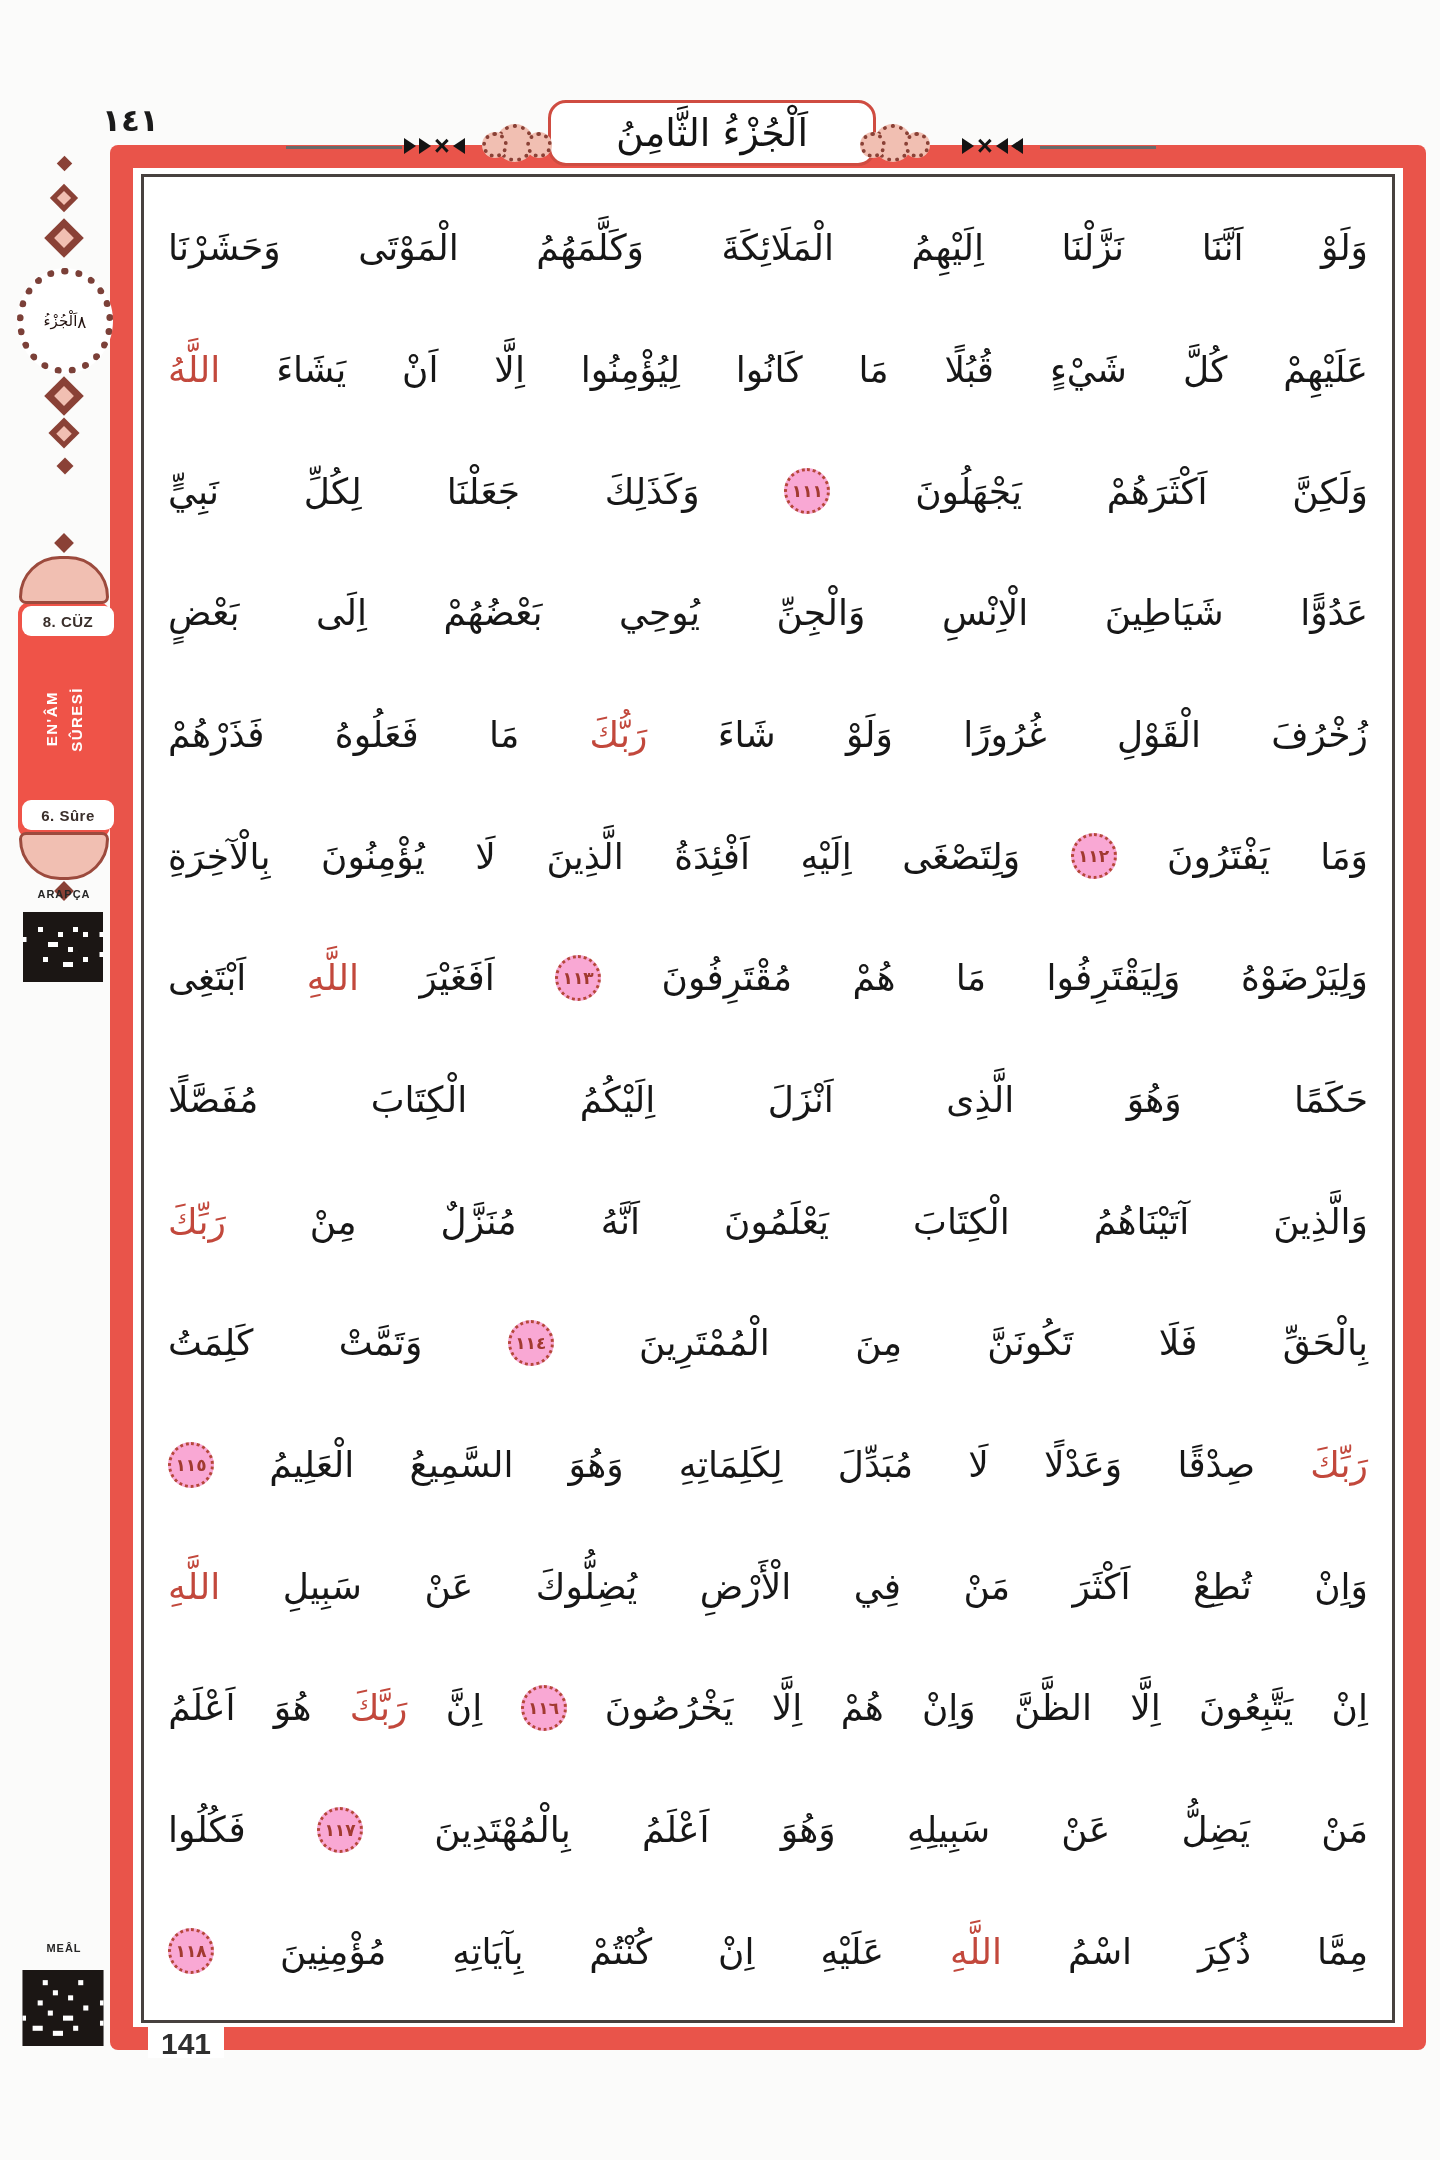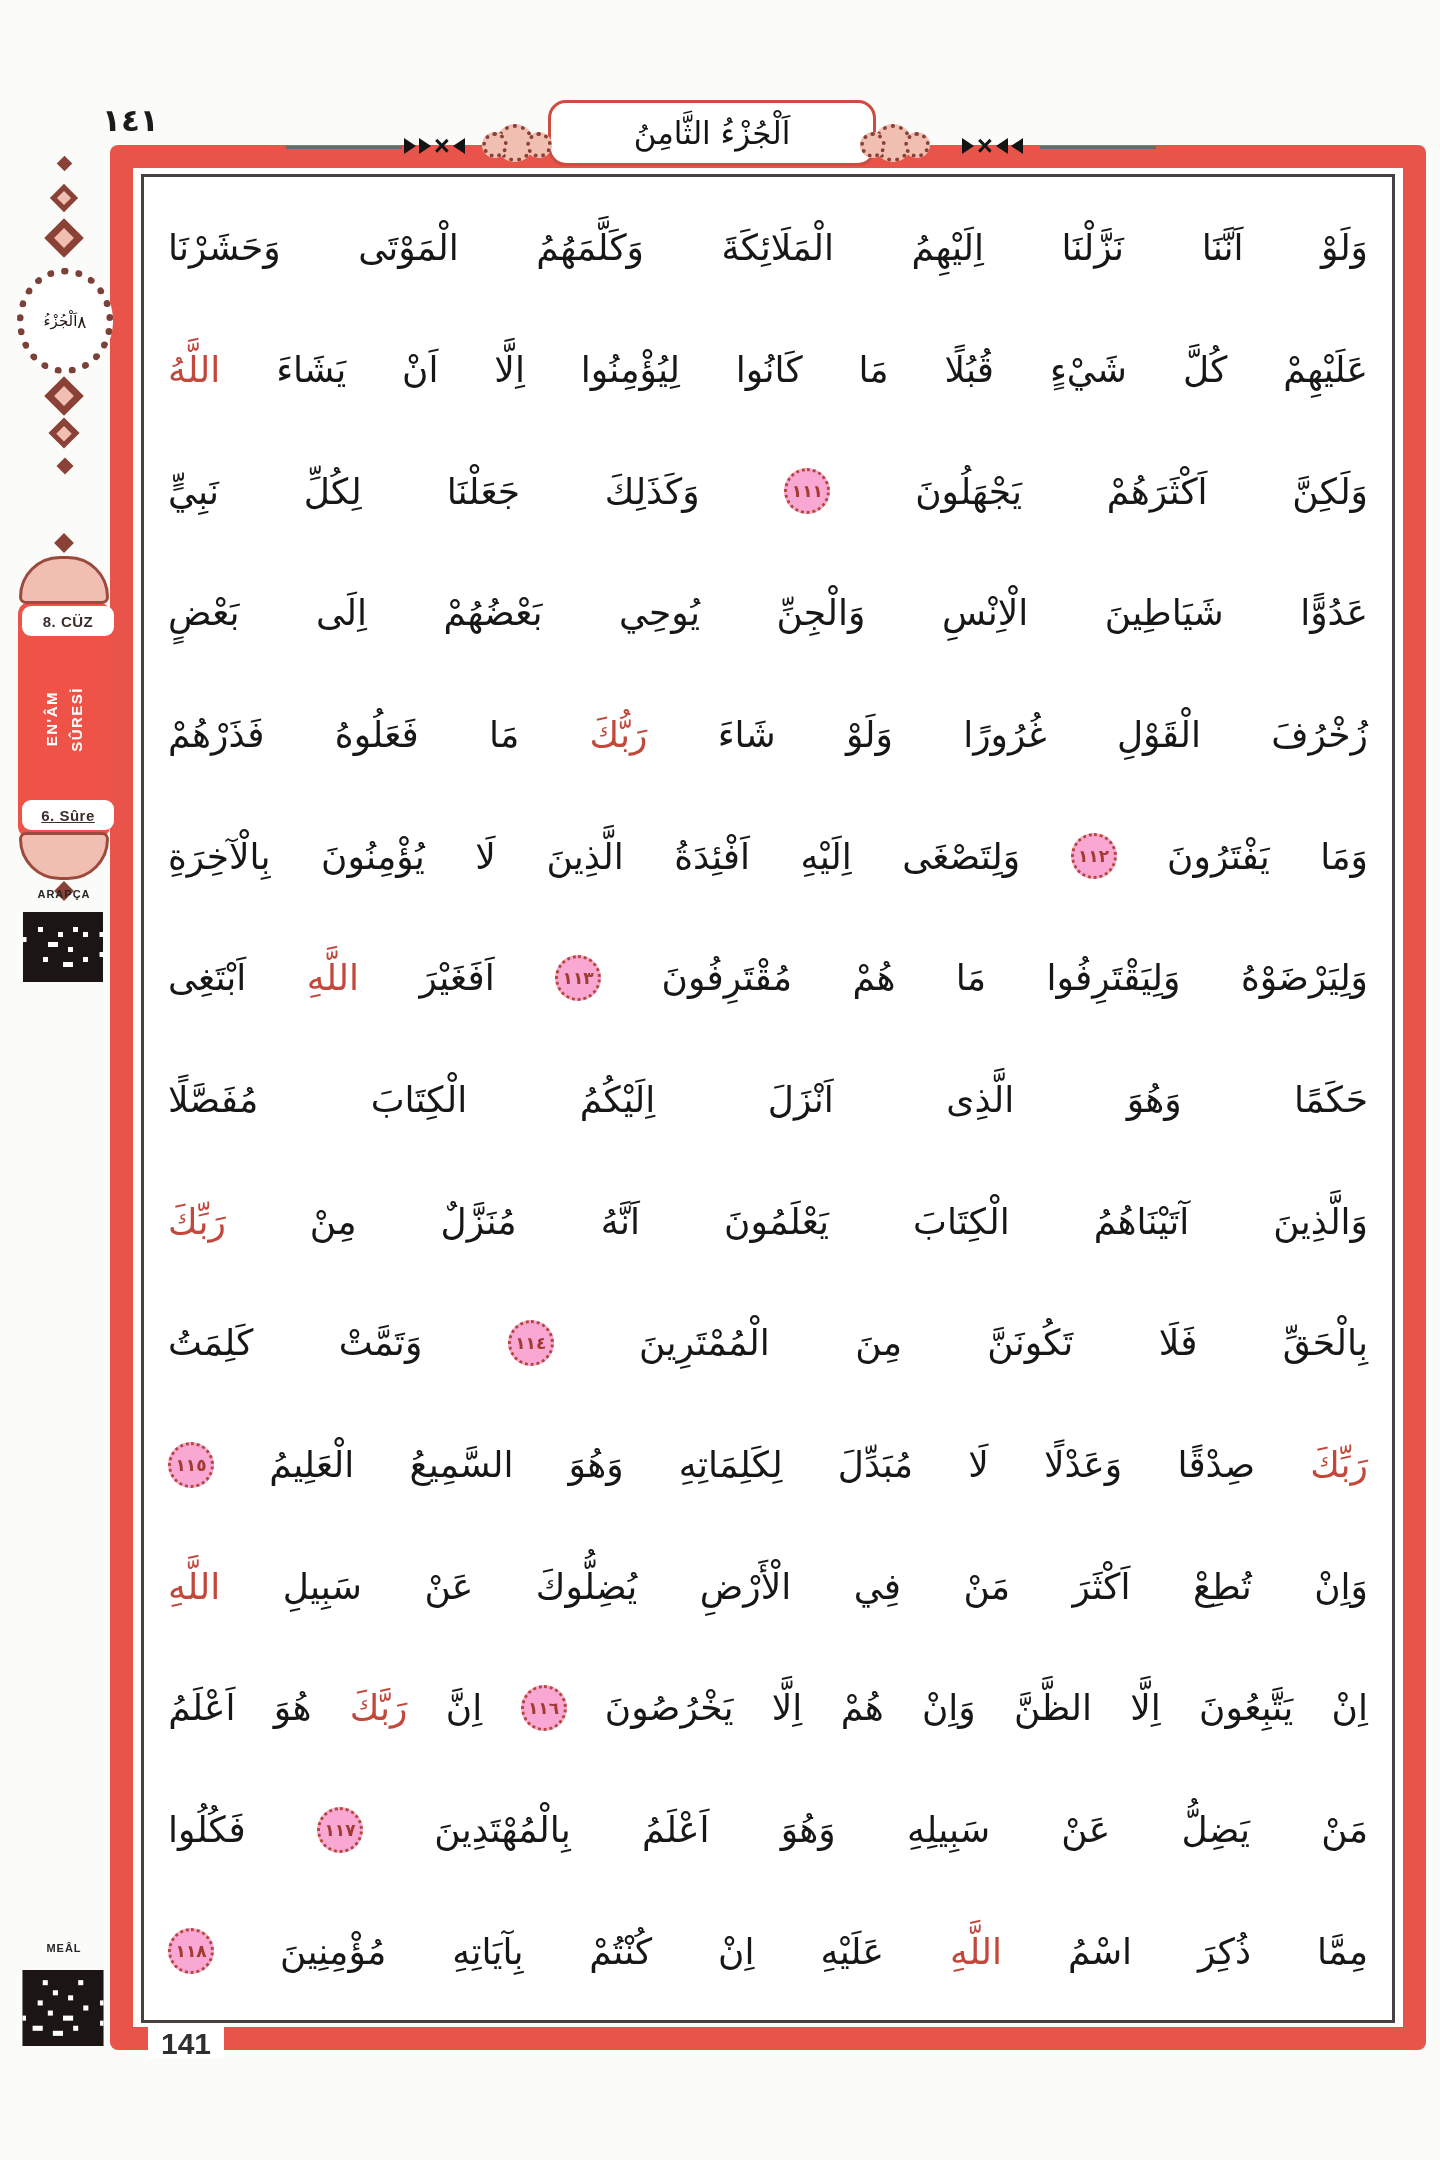--- a/index.html
+++ b/index.html
@@ -23,21 +23,21 @@
   .vb{flex:0 0 auto;width:46px;height:46px;border-radius:50%;
     border:3px dotted #b6463a;color:#a13a30;background:#f9a8d4;
     display:flex;align-items:center;justify-content:center;
     font-size:17px;font-weight:bold;box-sizing:border-box;}
   
   .pagenum-top{position:absolute;left:102px;top:102px;font-family:"DejaVu Sans",sans-serif;
     font-size:31px;font-weight:bold;color:#1b1b1b;}
   .cartouche{position:absolute;left:548px;top:100px;width:328px;height:66px;
     background:#fff;border:3px solid #cf4c41;border-radius:18px;z-index:5;
     display:flex;align-items:center;justify-content:center;
-    font-family:"DejaVu Sans",sans-serif;font-size:31px;color:#141414;box-sizing:border-box;}
+    font-family:"DejaVu Sans",sans-serif;font-size:38px;color:#141414;box-sizing:border-box;}
   .h-rule{position:absolute;height:3px;background:#6a6a6a;top:146px;z-index:4;}
   .h-cluster{position:absolute;top:128px;height:36px;display:flex;align-items:center;
     gap:3px;z-index:4;color:#141414;font-weight:bold;}
   .h-cluster .x{font-size:27px;line-height:1;}
   .tri-r{width:0;height:0;border-top:8px solid transparent;border-bottom:8px solid transparent;
     border-left:12px solid #141414;}
   .tri-l{width:0;height:0;border-top:8px solid transparent;border-bottom:8px solid transparent;
     border-right:12px solid #141414;}
   .floral{position:absolute;top:116px;width:66px;height:52px;z-index:6;}
   .floral i{position:absolute;border:4px dotted #8a4136;border-radius:50%;background:#f1bfb2;}
@@ -299,21 +299,21 @@
 <div class="dia" style="left:57px;top:536px;width:14px;height:14px;"></div>
 <div class="crown up"></div>
 <div class="ribbon"></div>
 <div class="pill" style="top:606px;">
   <span>8. CÜZ</span>
 </div>
 <div class="vtxt">
   <span>EN'ÂM</span>
   <span>SÛRESİ</span>
 </div>
-<div class="pill" style="top:800px;text-decoration:underline;">
+<div class="pill" style="top:800px;">
   <span>6. Sûre</span>
 </div>
 <div class="crown down"></div>
 <div class="dia" style="left:57px;top:884px;width:14px;height:14px;"></div>
 
 <div class="sb-label" style="top:888px;">ARAPÇA</div>
 <svg class="qr" style="top:912px;" width="80" height="70" viewBox="0 0 16 14">
   <rect x="0" y="0" width="16" height="14" fill="#1b1614"></rect>
   <rect x="3" y="3" width="1" height="1" fill="#fff"></rect>
     <rect x="7" y="4" width="1" height="1" fill="#fff"></rect>

